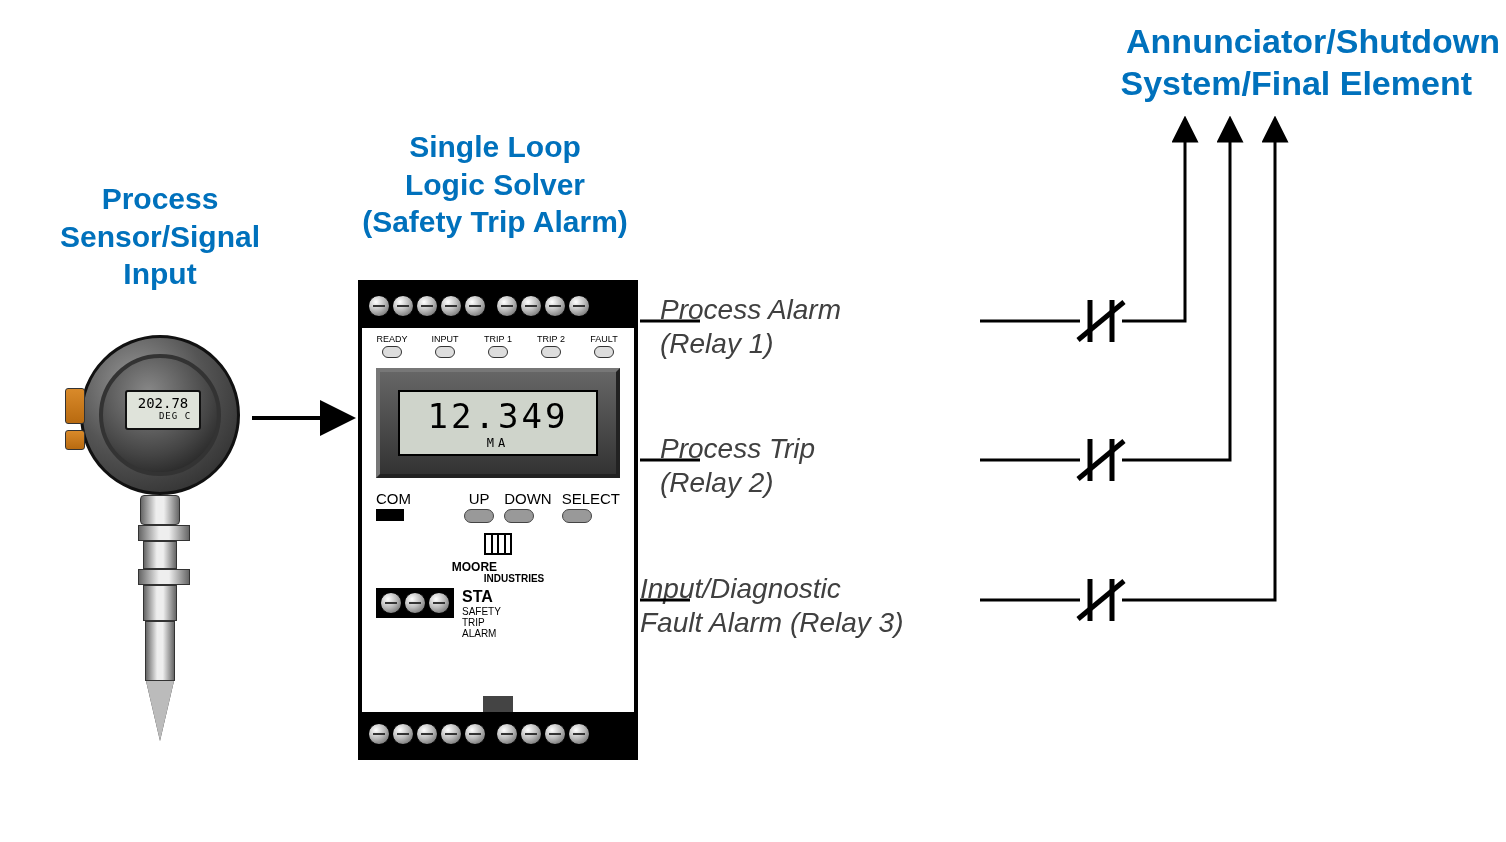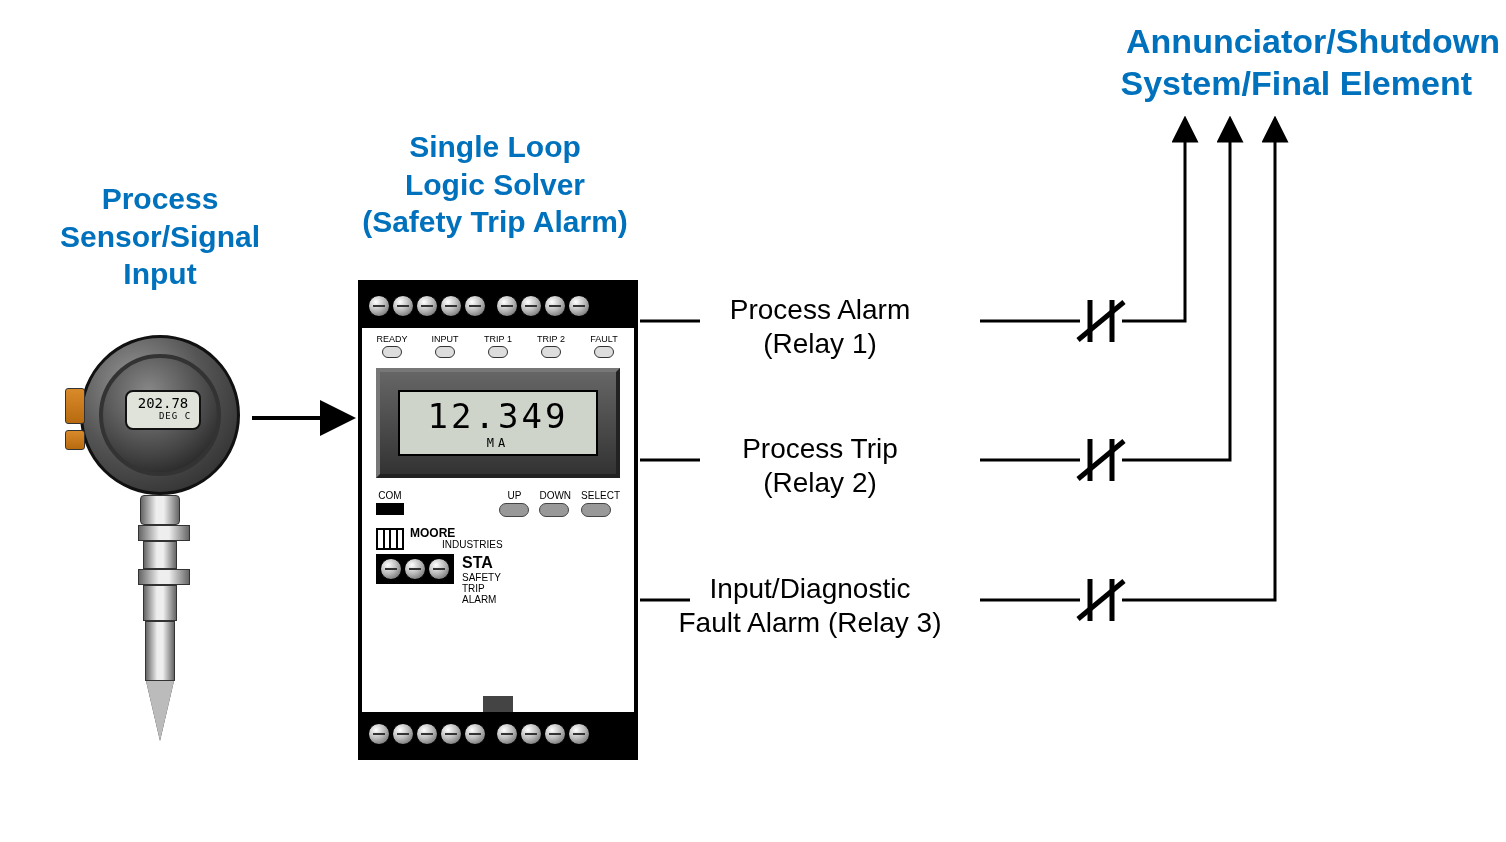--- a/index.html
+++ b/index.html
@@ -12,24 +12,25 @@
     overflow: hidden;
   }
   .blue-label {
     color: #0071bc;
     font-weight: bold;
     text-align: center;
     position: absolute;
     line-height: 1.25;
   }
   .black-label {
-    color: #000000;
+    color: #404040;
     position: absolute;
-    text-align: center;
+    text-align: left;
     line-height: 1.2;
+    font-style: italic;
   }
   
   .sensor {
     position: absolute;
     left: 70px;
     top: 335px;
     width: 180px;
   }
   .sensor-head {
     width: 160px; height: 160px;
@@ -39,21 +40,21 @@
     position: relative;
     margin: 0 auto;
   }
   .sensor-head::before {
     content:""; position:absolute; left:16px; top:16px; right:16px; bottom:16px;
     border-radius:50%; border:4px solid #333;
     background: radial-gradient(circle at 40% 30%, #888 0%, #444 60%, #111 100%);
   }
   .sensor-lcd {
     position:absolute; left:42px; top:52px; width:76px; height:40px;
-    background:#dfe3da; border:2px solid #111; border-radius:8px;
+    background:#dfe3da; border:2px solid #111; border-radius:3px;
     font-family: monospace; font-size:14px; text-align:center; padding-top:3px;
     color:#000;
   }
   .sensor-lcd-sub { font-size:9px; letter-spacing:1px; display:block;margin-left:24px; }
   .sensor-tdy {
     position:absolute; left:48px; top:38px; width:64px; height:12px;
     background:#bbb; border:1px solid #333; font-size:8px; text-align:right; padding-right:4px;margin-top:28px;
   }
   .sensor-lugs {
     position:absolute; left:-18px; top:50px; width:20px; height:36px;
@@ -108,30 +109,30 @@
     border-top-color:#777; border-left-color:#777; border-bottom-color:#222; border-right-color:#222;
     background:linear-gradient(#666,#333); padding:18px;
   }
   .sta-lcd {
     width:100%; height:100%; background:#cfd4cb; border:2px solid #000;
     font-family: monospace; text-align:center; color:#000;
     display:flex; flex-direction:column; justify-content:center;
   }
   .sta-lcd-val { font-size:34px; letter-spacing:3px; }
   .sta-lcd-unit { font-size:12px; letter-spacing:4px; }
-  .btn-row { display:flex; justify-content:space-between; padding:4px 14px 6px; font-size:10px; align-items:flex-start; }
+  .btn-row { display:flex; justify-content:space-between; padding:4px 14px 6px; font-size:15px; align-items:flex-start; }
   .btn-col { text-align:center; }
   .com-port { width:28px; height:12px; background:#000; margin-top:2px; }
   .pill-btn { width:30px; height:14px; border-radius:7px; background:#999; border:1px solid #444; margin-top:2px; }
-  .logo-row { display:flex; align-items:center; gap:6px; padding:0 14px; margin-top:4px;}
+  .logo-row { display:flex; align-items:center; gap:6px; padding:0 14px; margin-top:4px;flex-direction:column;}
   .logo-box { width:28px; height:22px; border:2px solid #000; display:flex; }
   .logo-bar { flex:1; border-right:2px solid #000; }
   .logo-bar:last-child{border:none;}
   .logo-text { font-size:12px; font-weight:bold; line-height:1;}
-  .logo-sub { font-size:10px; font-weight:normal;padding-left:32px; }
+  .logo-sub { font-size:10px; font-weight:bold;padding-left:32px; }
   .sta-label-row { display:flex; align-items:flex-start; gap:8px; padding:4px 14px; }
   .small-term { display:flex; gap:2px; background:#000; padding:4px; }
   .sta-tag { font-size:10px; line-height:1.1; }
   .sta-tag b { font-size:16px; }
   .bottom-term { position:absolute; bottom:0; left:0; right:0; }
   .tab { position:absolute; bottom:44px; left:50%; transform:translateX(-50%); width:30px; height:16px; background:#444;}
   
   svg.overlay { position:absolute; inset:0; width:1506px; height:842px; pointer-events:none;}
 </style>
 </head>

